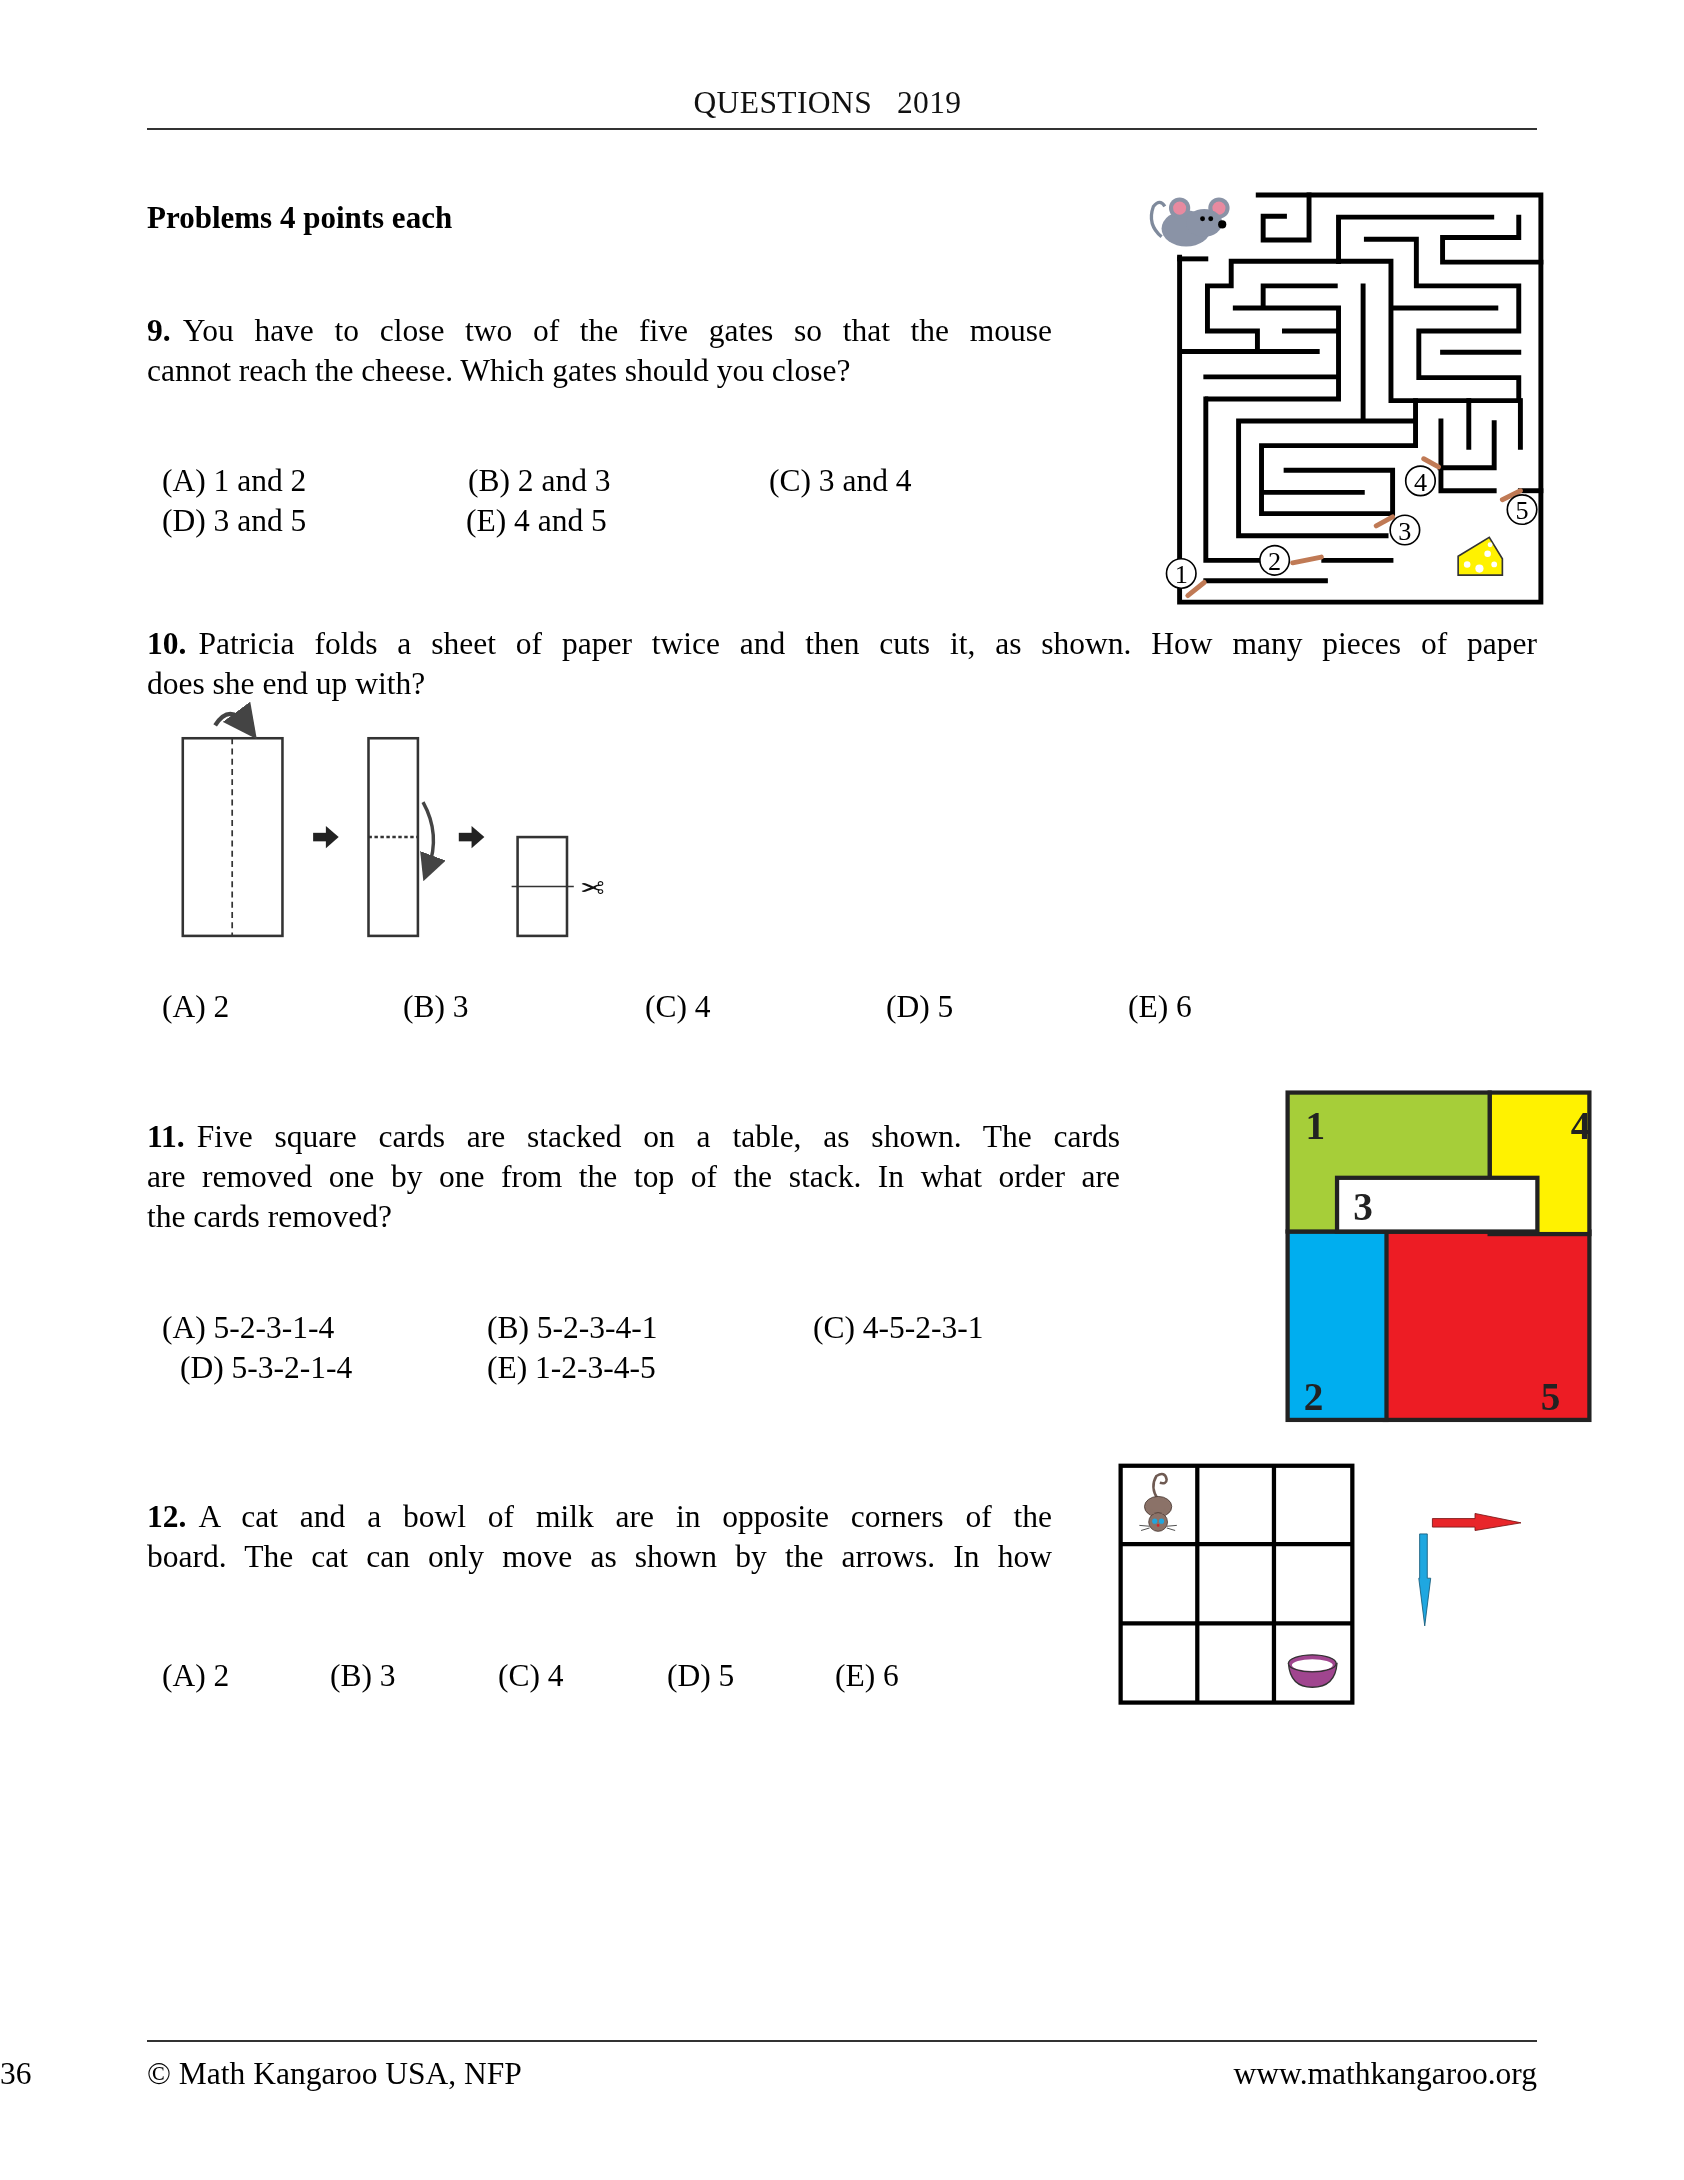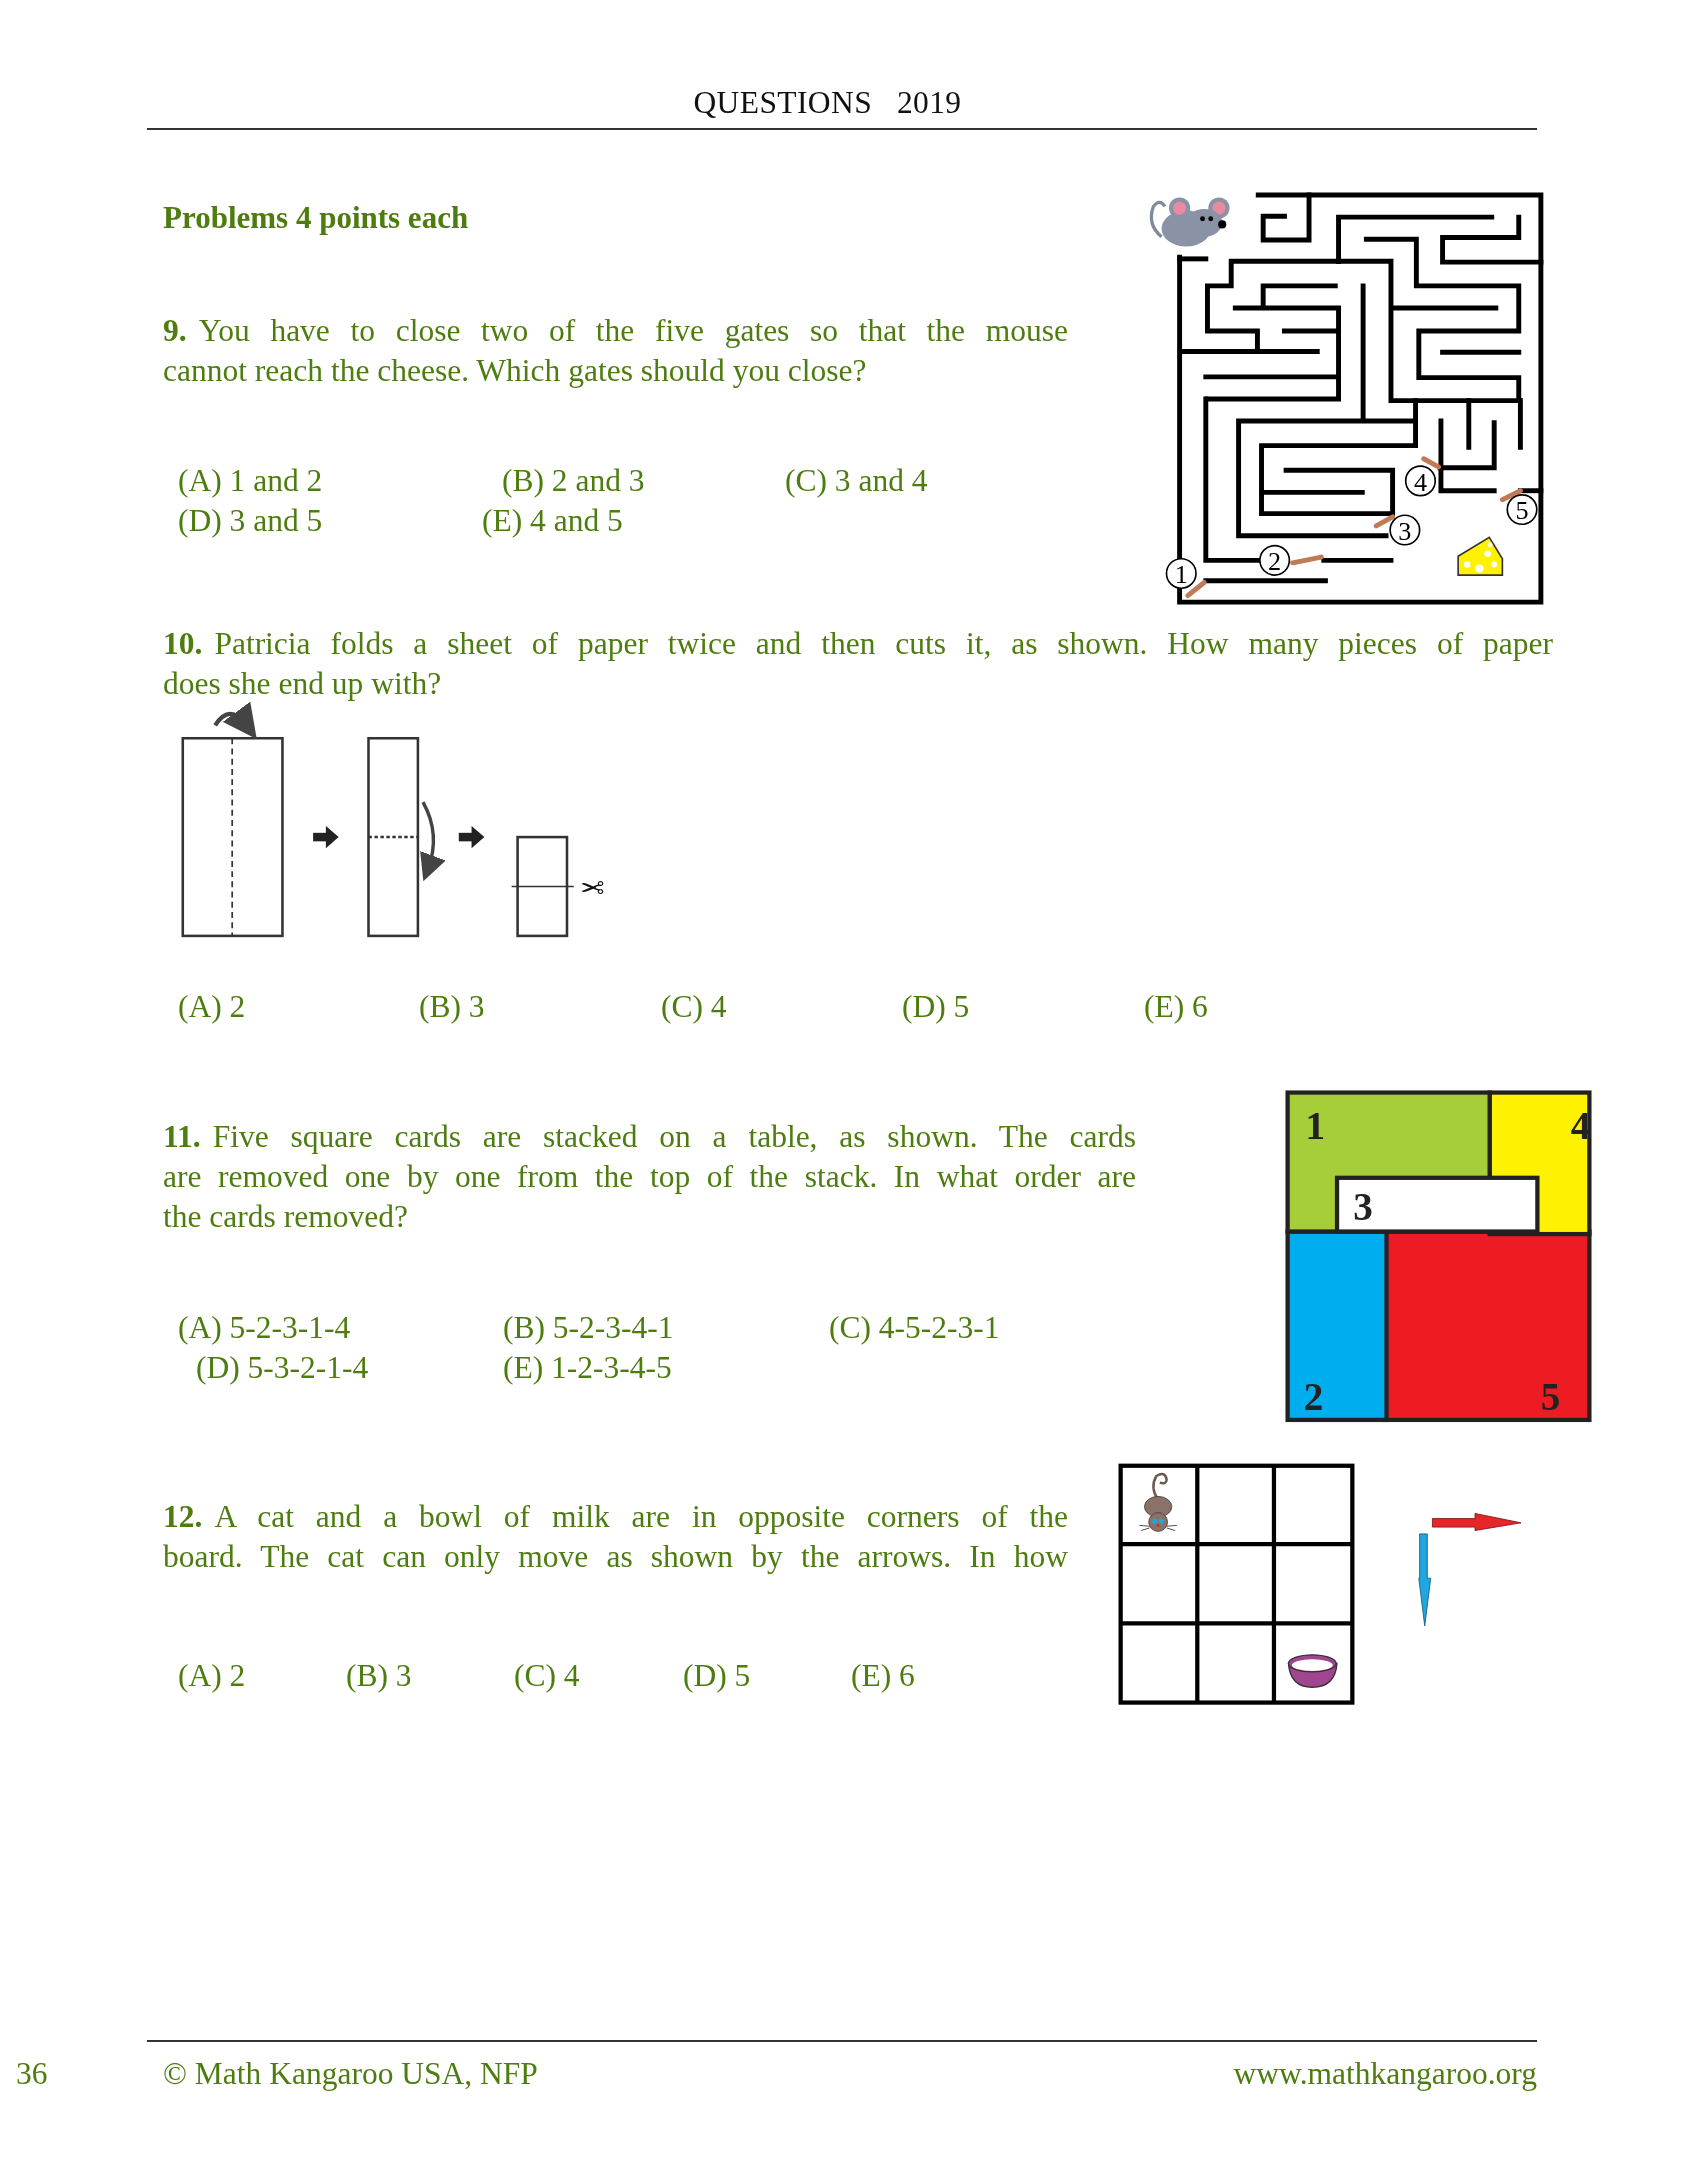--- a/index.html
+++ b/index.html
@@ -1,18 +1,18 @@
 <!DOCTYPE html>
 <html style="font-size:13.6px"><head>
 <meta charset="utf-8">
 <style>
   html,body{margin:0;padding:0;background:#fff;}
   body{width:1685px;height:2181px;position:relative;overflow:hidden;font-family:"DejaVu Serif","Liberation Serif",serif;color:#111;}
   .abs{position:absolute;}
-  .txt{font-family:"Liberation Serif","DejaVu Serif",serif;font-size:31.5px;line-height:40px;color:#4d7c0f;margin-left:16px;}
+  .txt{font-family:"Liberation Serif","DejaVu Serif",serif;font-size:31.5px;line-height:40px;color:#000000;}
   .hdr{left:0;width:1655px;top:85px;text-align:center;font-size:31.5px;font-family:"Liberation Serif",serif;letter-spacing:0.4px;}
   .rule{left:147px;width:1390px;height:1.7px;background:#333;}
   .bold{font-weight:bold;}
   .para{text-align:justify;}
   .para .num{font-weight:bold;margin-right:12px;}
   .opt{white-space:nowrap;}
   svg{position:absolute;overflow:visible;}
 </style>
 </head>
 <body>
@@ -22,21 +22,21 @@
 </div>
 <div class="abs rule" style="top:128px;"></div>
 
 <div class="abs txt bold" style="left:147px;top:198px;font-size:31px;">Problems 4 points each</div>
 
 <div class="abs txt para" style="left:147px;top:311px;width:905px;">
   <div style="text-align-last:justify;"><span class="num">9.</span><span>You have to close two of the five gates so that the mouse</span></div>
   <div><span>cannot reach the cheese. Which gates should you close?</span></div>
 </div>
 <div class="abs txt opt" style="left:162px;top:461px;">(A) 1 and 2</div>
-<div class="abs txt opt" style="left:486px;top:461px;">(B) 2 and 3</div>
+<div class="abs txt opt" style="left:468px;top:461px;">(B) 2 and 3</div>
 <div class="abs txt opt" style="left:769px;top:461px;">(C) 3 and 4</div>
 <div class="abs txt opt" style="left:162px;top:501px;">(D) 3 and 5</div>
 <div class="abs txt opt" style="left:466px;top:501px;">(E) 4 and 5</div>
 
 <svg style="left:1137px;top:175px;" width="426" height="443" viewBox="0 0 520 520">
   <g stroke="#000" stroke-width="6" fill="none" stroke-linecap="square">
 
     <path d="M148 14 H493 V511 H52 V90"></path>
     <path d="M52 92 H84"></path>
 

